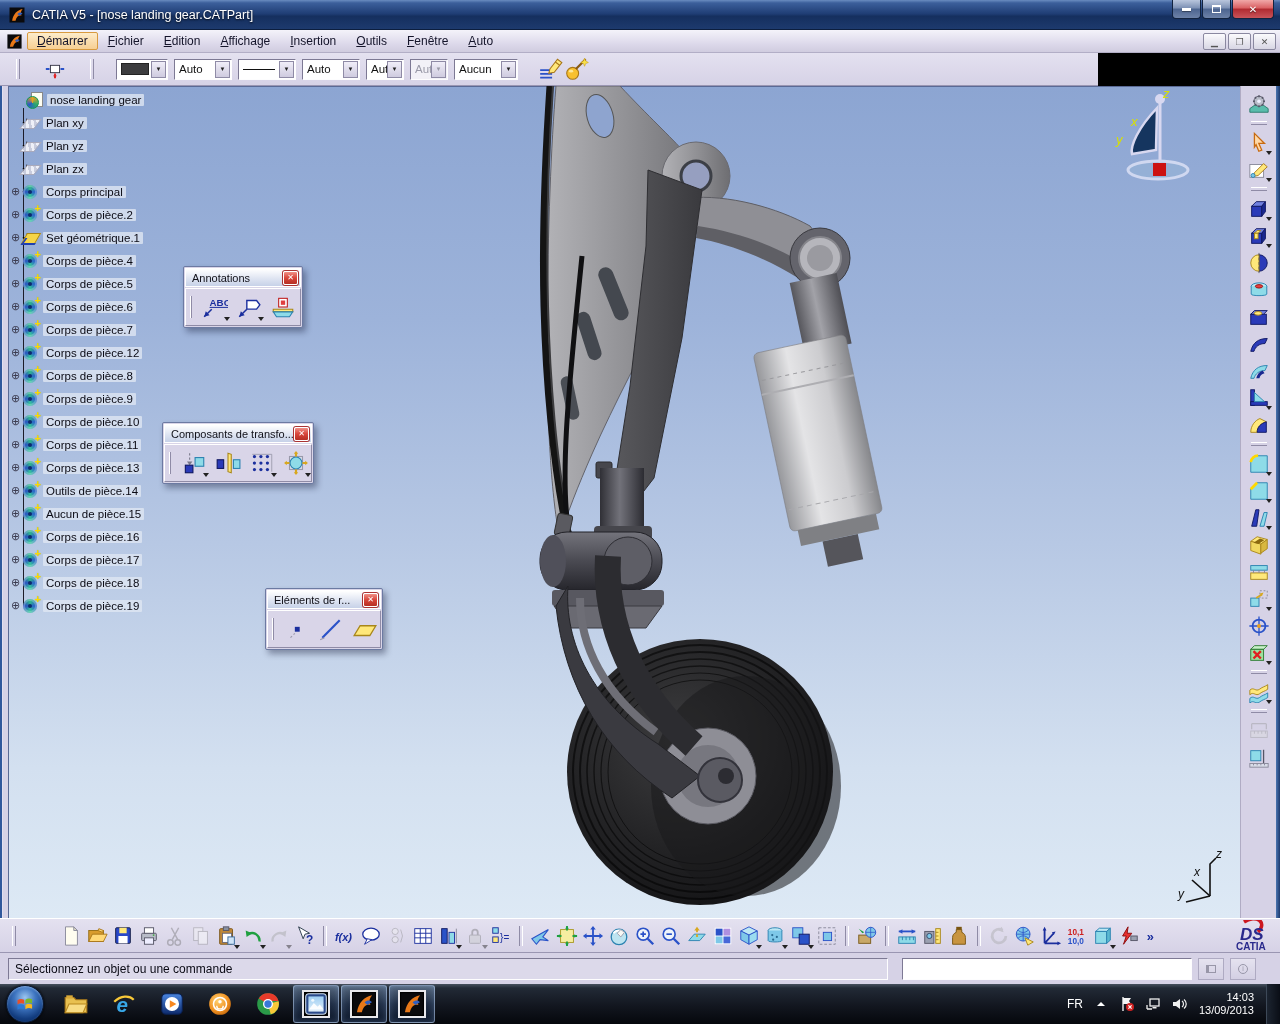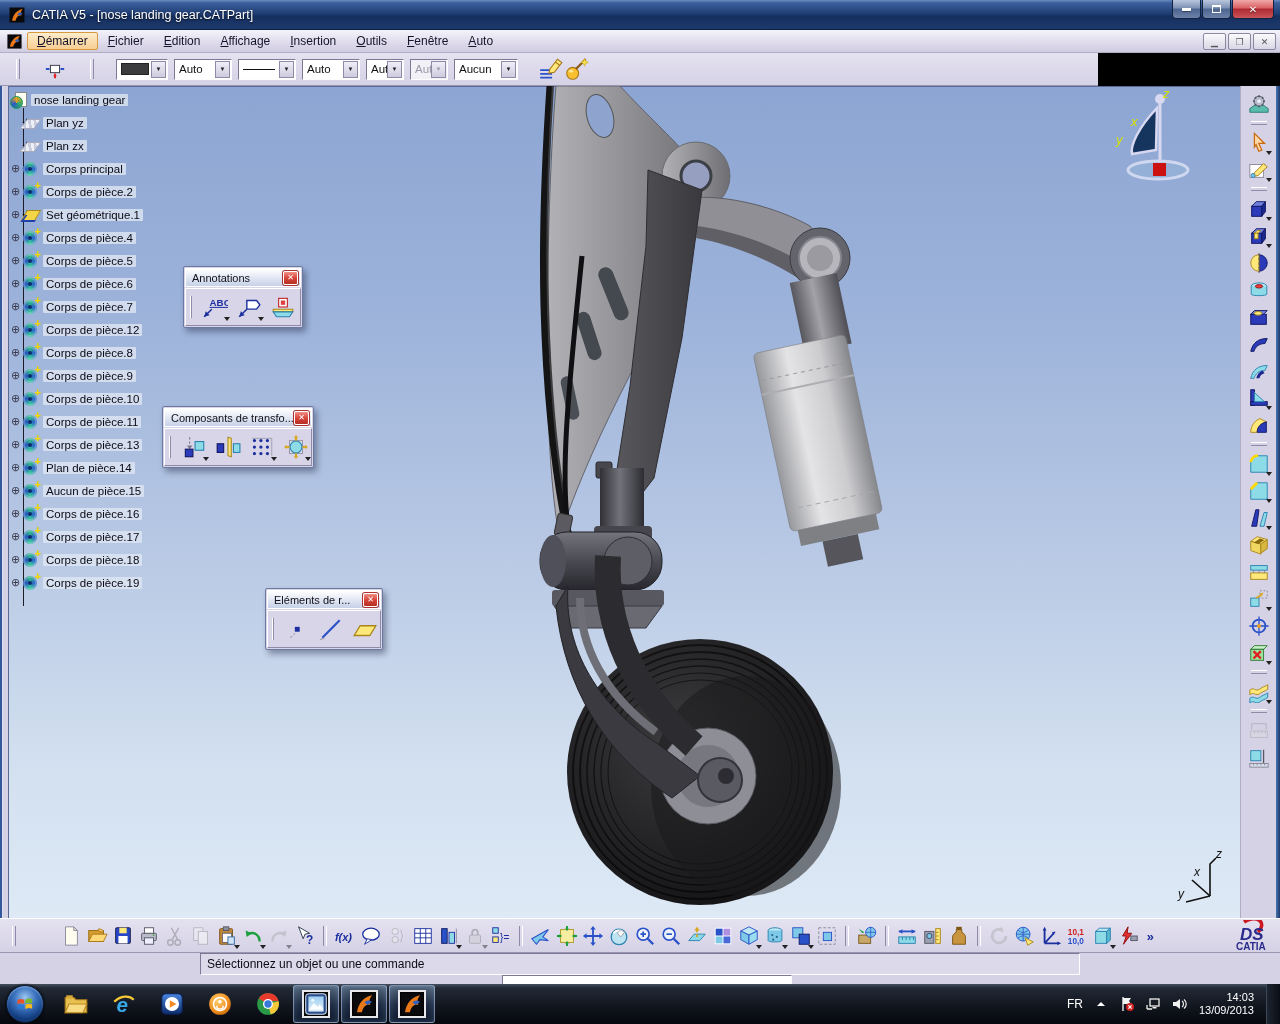--- a/index.html
+++ b/index.html
@@ -67,21 +67,21 @@
     border-left:1px solid #b0acc4;display:flex;flex-direction:column;align-items:center;padding-top:4px;}
   #rightedge{position:absolute;left:1276px;top:0;width:4px;height:832px;
     background:linear-gradient(90deg,#4a74b0,#1d3a6e);}
   .vsep{width:16px;height:4px;border-top:1px solid #fff;border-bottom:1px solid #8f8ba6;margin:4px 0;}
   #rightdock .tbtn{height:27px;}
 
   
   #tree{position:absolute;left:0;top:2px;width:240px;}
   #trunk{position:absolute;left:15px;top:22px;width:1px;height:498px;background:#1c1c28;}
   .trow{height:23px;display:flex;align-items:center;position:relative;}
-  .trow.root{padding-left:2px;}
+  .trow.root{padding-left:18px;}
   .trow.child{padding-left:1px;}
   .trow.child::before{content:"";position:absolute;left:15px;top:11px;width:10px;height:1px;background:#1c1c28;}
   .texp{width:13px;height:13px;margin-right:0;position:relative;z-index:2;font-size:11px;line-height:12px;
     color:#3c3c50;text-align:center;visibility:hidden;background:transparent;}
   .texp.show{visibility:visible;}
   .ti{width:18px;height:17px;position:relative;margin-right:3px;flex:0 0 auto;}
   .tlabel{font-size:11.5px;color:#0a0a14;background:rgba(222,230,243,.8);padding:0 3px;border-radius:1px;white-space:nowrap;}
   
   .ti.part::before{content:"";position:absolute;left:5px;top:1px;width:10px;height:13px;background:#fdfdf2;border:1px solid #888;}
   .ti.part::after{content:"";position:absolute;left:0;top:5px;width:11px;height:11px;border-radius:50%;
@@ -117,21 +117,21 @@
 
   
   #bottombar{position:absolute;left:0;top:918px;width:1280px;height:34px;
     background:linear-gradient(#e4e1f0,#d6d2e6);border-top:1px solid #fff;display:flex;align-items:center;padding-left:6px;gap:36px;}
   .tb-sep{width:4px;height:20px;border-left:1px solid #8f8ba6;border-right:1px solid #fff;margin:0 5px;flex:0 0 auto;}
   #bottombar .tbtn{width:26px;height:28px;flex:0 0 auto;}
   #dslogo{margin-left:auto;margin-right:10px;position:relative;width:56px;height:32px;flex:0 0 auto;}
 
   
   #statusbar{position:absolute;left:0;top:952px;width:1280px;height:32px;background:#d6d2e6;
-    border-top:1px solid #9a96b2;display:flex;align-items:center;padding:0 8px;flex-direction:column;}
+    border-top:1px solid #9a96b2;display:flex;align-items:center;padding:0 8px;}
   #statusmsg{flex:0 0 auto;width:880px;height:22px;border:1px solid;border-color:#7d7994 #fdfdfe #fdfdfe #7d7994;
     background:#dcd9ea;font-size:12px;color:#0a0a14;display:flex;align-items:center;padding:0 6px;}
   #powerinput{margin-left:14px;width:290px;height:22px;border:1px solid;border-color:#7d7994 #fdfdfe #fdfdfe #7d7994;
     background:#fff;font-size:12px;padding:0 4px;}
   .sbtn{margin-left:6px;width:26px;height:22px;background:linear-gradient(#f2f1f8,#d2cee2);border:1px solid #8f8ba6;
     display:flex;align-items:center;justify-content:center;opacity:.55;}
   .sbtn .g1{width:10px;height:8px;border:1px solid #667;border-left-width:3px;}
   .sbtn .g2{width:10px;height:10px;border:1px solid #667;border-radius:50%;font-size:7px;color:#667;display:flex;align-items:center;justify-content:center;}
 
   
@@ -818,20 +818,25 @@
     </svg>
 
     <div id="trunk"></div>
     <div id="tree">
       <div class="trow root">
         <span class="ti part"></span>
         <span class="tlabel">nose landing gear</span>
       </div>
       <div>
 
+          <div class="trow child">
+            <span class="texp hide">⊕</span>
+            <span class="ti plane"><span class="plus">+</span></span>
+            <span class="tlabel">Plan xy</span>
+          </div>
 
           <div class="trow child">
             <span class="texp hide">⊕</span>
             <span class="ti plane"><span class="plus">+</span></span>
             <span class="tlabel">Plan yz</span>
           </div>
 
           <div class="trow child">
             <span class="texp hide">⊕</span>
             <span class="ti plane"><span class="plus">+</span></span>
@@ -936,21 +941,21 @@
               <span class="plus">+</span>
             </span>
             <span class="tlabel">Corps de pièce.13</span>
           </div>
 
           <div class="trow child">
             <span class="texp show">⊕</span>
             <span class="ti bodyplus">
               <span class="plus">+</span>
             </span>
-            <span class="tlabel">Plan de pièce.14</span>
+            <span class="tlabel">Outils de pièce.14</span>
           </div>
 
           <div class="trow child">
             <span class="texp show">⊕</span>
             <span class="ti bodyplus">
               <span class="plus">+</span>
             </span>
             <span class="tlabel">Aucun de pièce.15</span>
           </div>
 
@@ -1009,21 +1014,21 @@
             </button>
             <button class="tbtn">
               <svg class="ig" viewBox="0 0 24 24">
                 <use href="#a-datum"></use>
               </svg>
             </button>
           </div>
       </div>
     </div>
 
-    <div class="fpanel" style="left:154px;top:320px;width:152px;">
+    <div class="fpanel" style="left:154px;top:336px;width:152px;">
       <div class="ftitle">
         <span class="ftext">Composants de transfo...</span>
         <span class="fclose">✕</span>
       </div>
       <div class="fbody">
         <span class="fgrip"></span>
         <div style="display:flex;gap:4px;">
 
         <button class="tbtn arr">
               <svg class="ig" viewBox="0 0 24 24">

